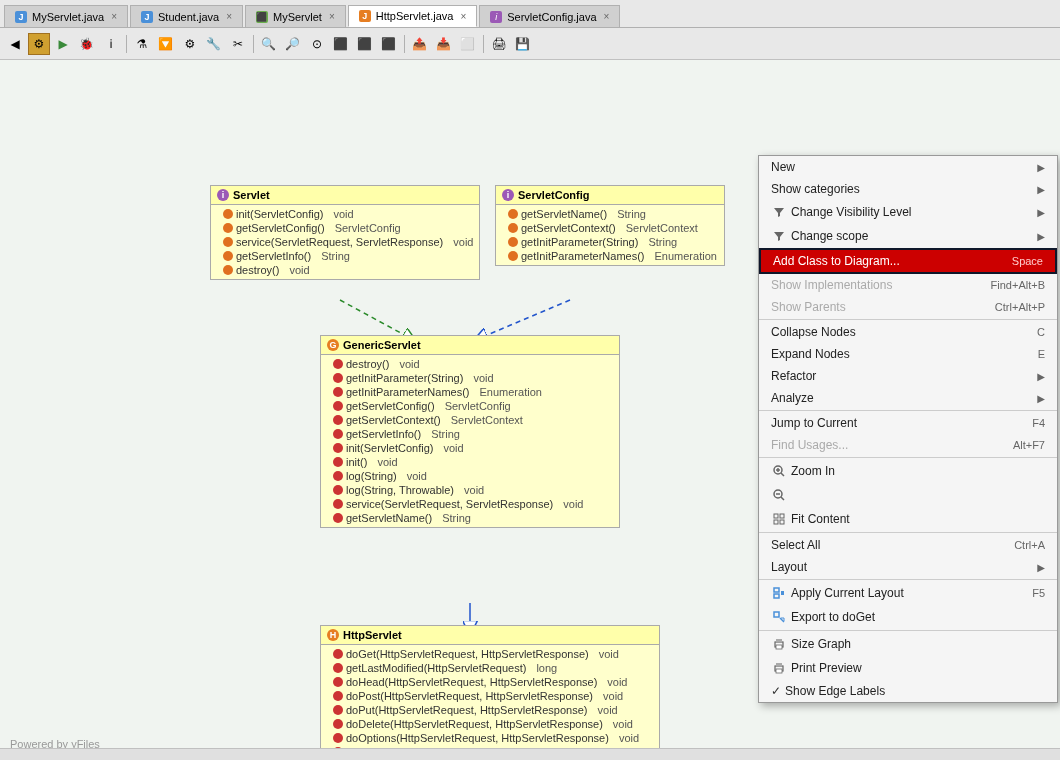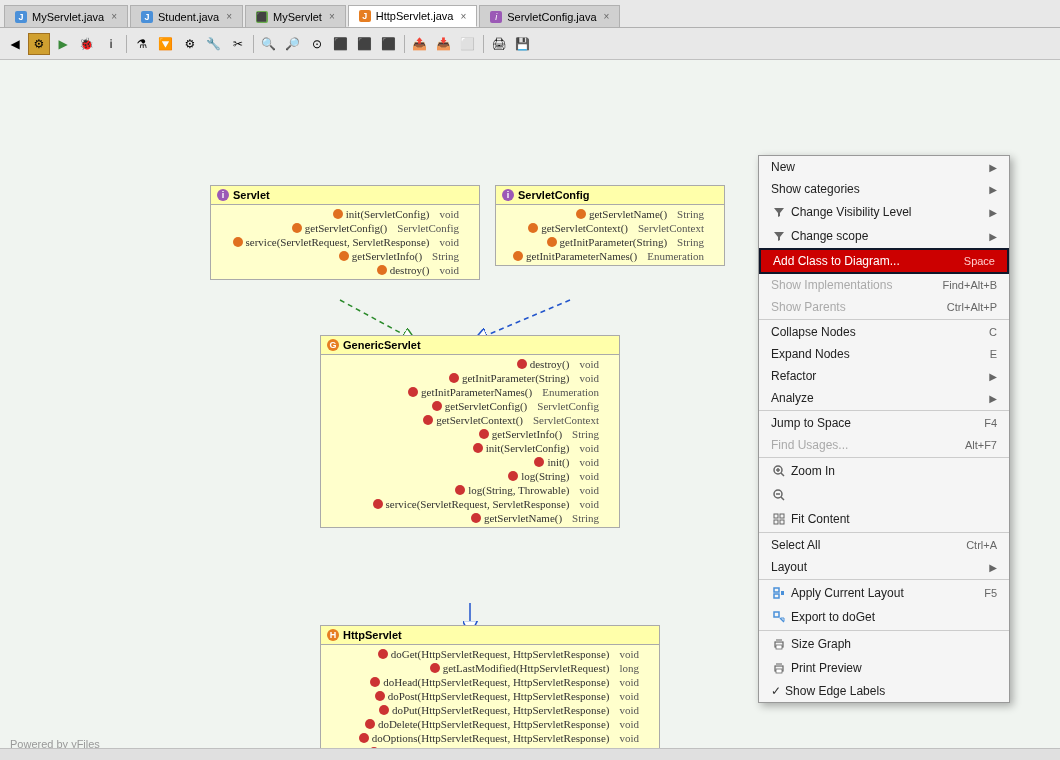--- a/index.html
+++ b/index.html
@@ -111,25 +111,24 @@
       color: white;
       display: flex;
       align-items: center;
       justify-content: center;
     }
     .uml-body {
       padding: 2px 0;
     }
     .uml-row {
       display: flex;
-      justify-content: flex-end;
-      padding: 1px 20px;
+      justify-content: flex-start;
+      padding: 1px 12px;
       gap: 10px;
       white-space: nowrap;
-      font-family: Liberation Serif, serif;
     }
     .uml-row-left {
       display: flex;
       align-items: center;
       gap: 3px;
       color: #333;
     }
     .uml-row-right {
       color: #555;
     }
@@ -168,21 +167,21 @@
       height: 12px;
       background: #e0e0e0;
       border-top: 1px solid #c0c0c0;
     }
 
     
     .context-menu {
       position: absolute;
       top: 95px;
       left: 758px;
-      width: 252px;
+      width: 300px;
       background: #f5f5f5;
       border: 1px solid #999;
       box-shadow: 3px 3px 8px rgba(0,0,0,0.3);
       font-size: 12px;
       z-index: 100;
     }
     .cm-item {
       display: flex;
       align-items: center;
       justify-content: space-between;
@@ -512,21 +511,21 @@
     <div class="cm-item">
       <span class="cm-label">Refactor</span>
       <span class="cm-arrow">▶</span>
     </div>
     <div class="cm-item">
       <span class="cm-label">Analyze</span>
       <span class="cm-arrow">▶</span>
     </div>
     <div class="cm-sep"></div>
     <div class="cm-item">
-      <span class="cm-label">Jump to Space</span>
+      <span class="cm-label">Jump to Current</span>
       <span class="cm-shortcut">F4</span>
     </div>
     <div class="cm-item cm-disabled">
       <span class="cm-label">Find Usages...</span>
       <span class="cm-shortcut">Alt+F7</span>
     </div>
     <div class="cm-sep"></div>
     <div class="cm-item">
       <span class="cm-icon">
         <svg width="12" height="12" viewBox="0 0 12 12">

